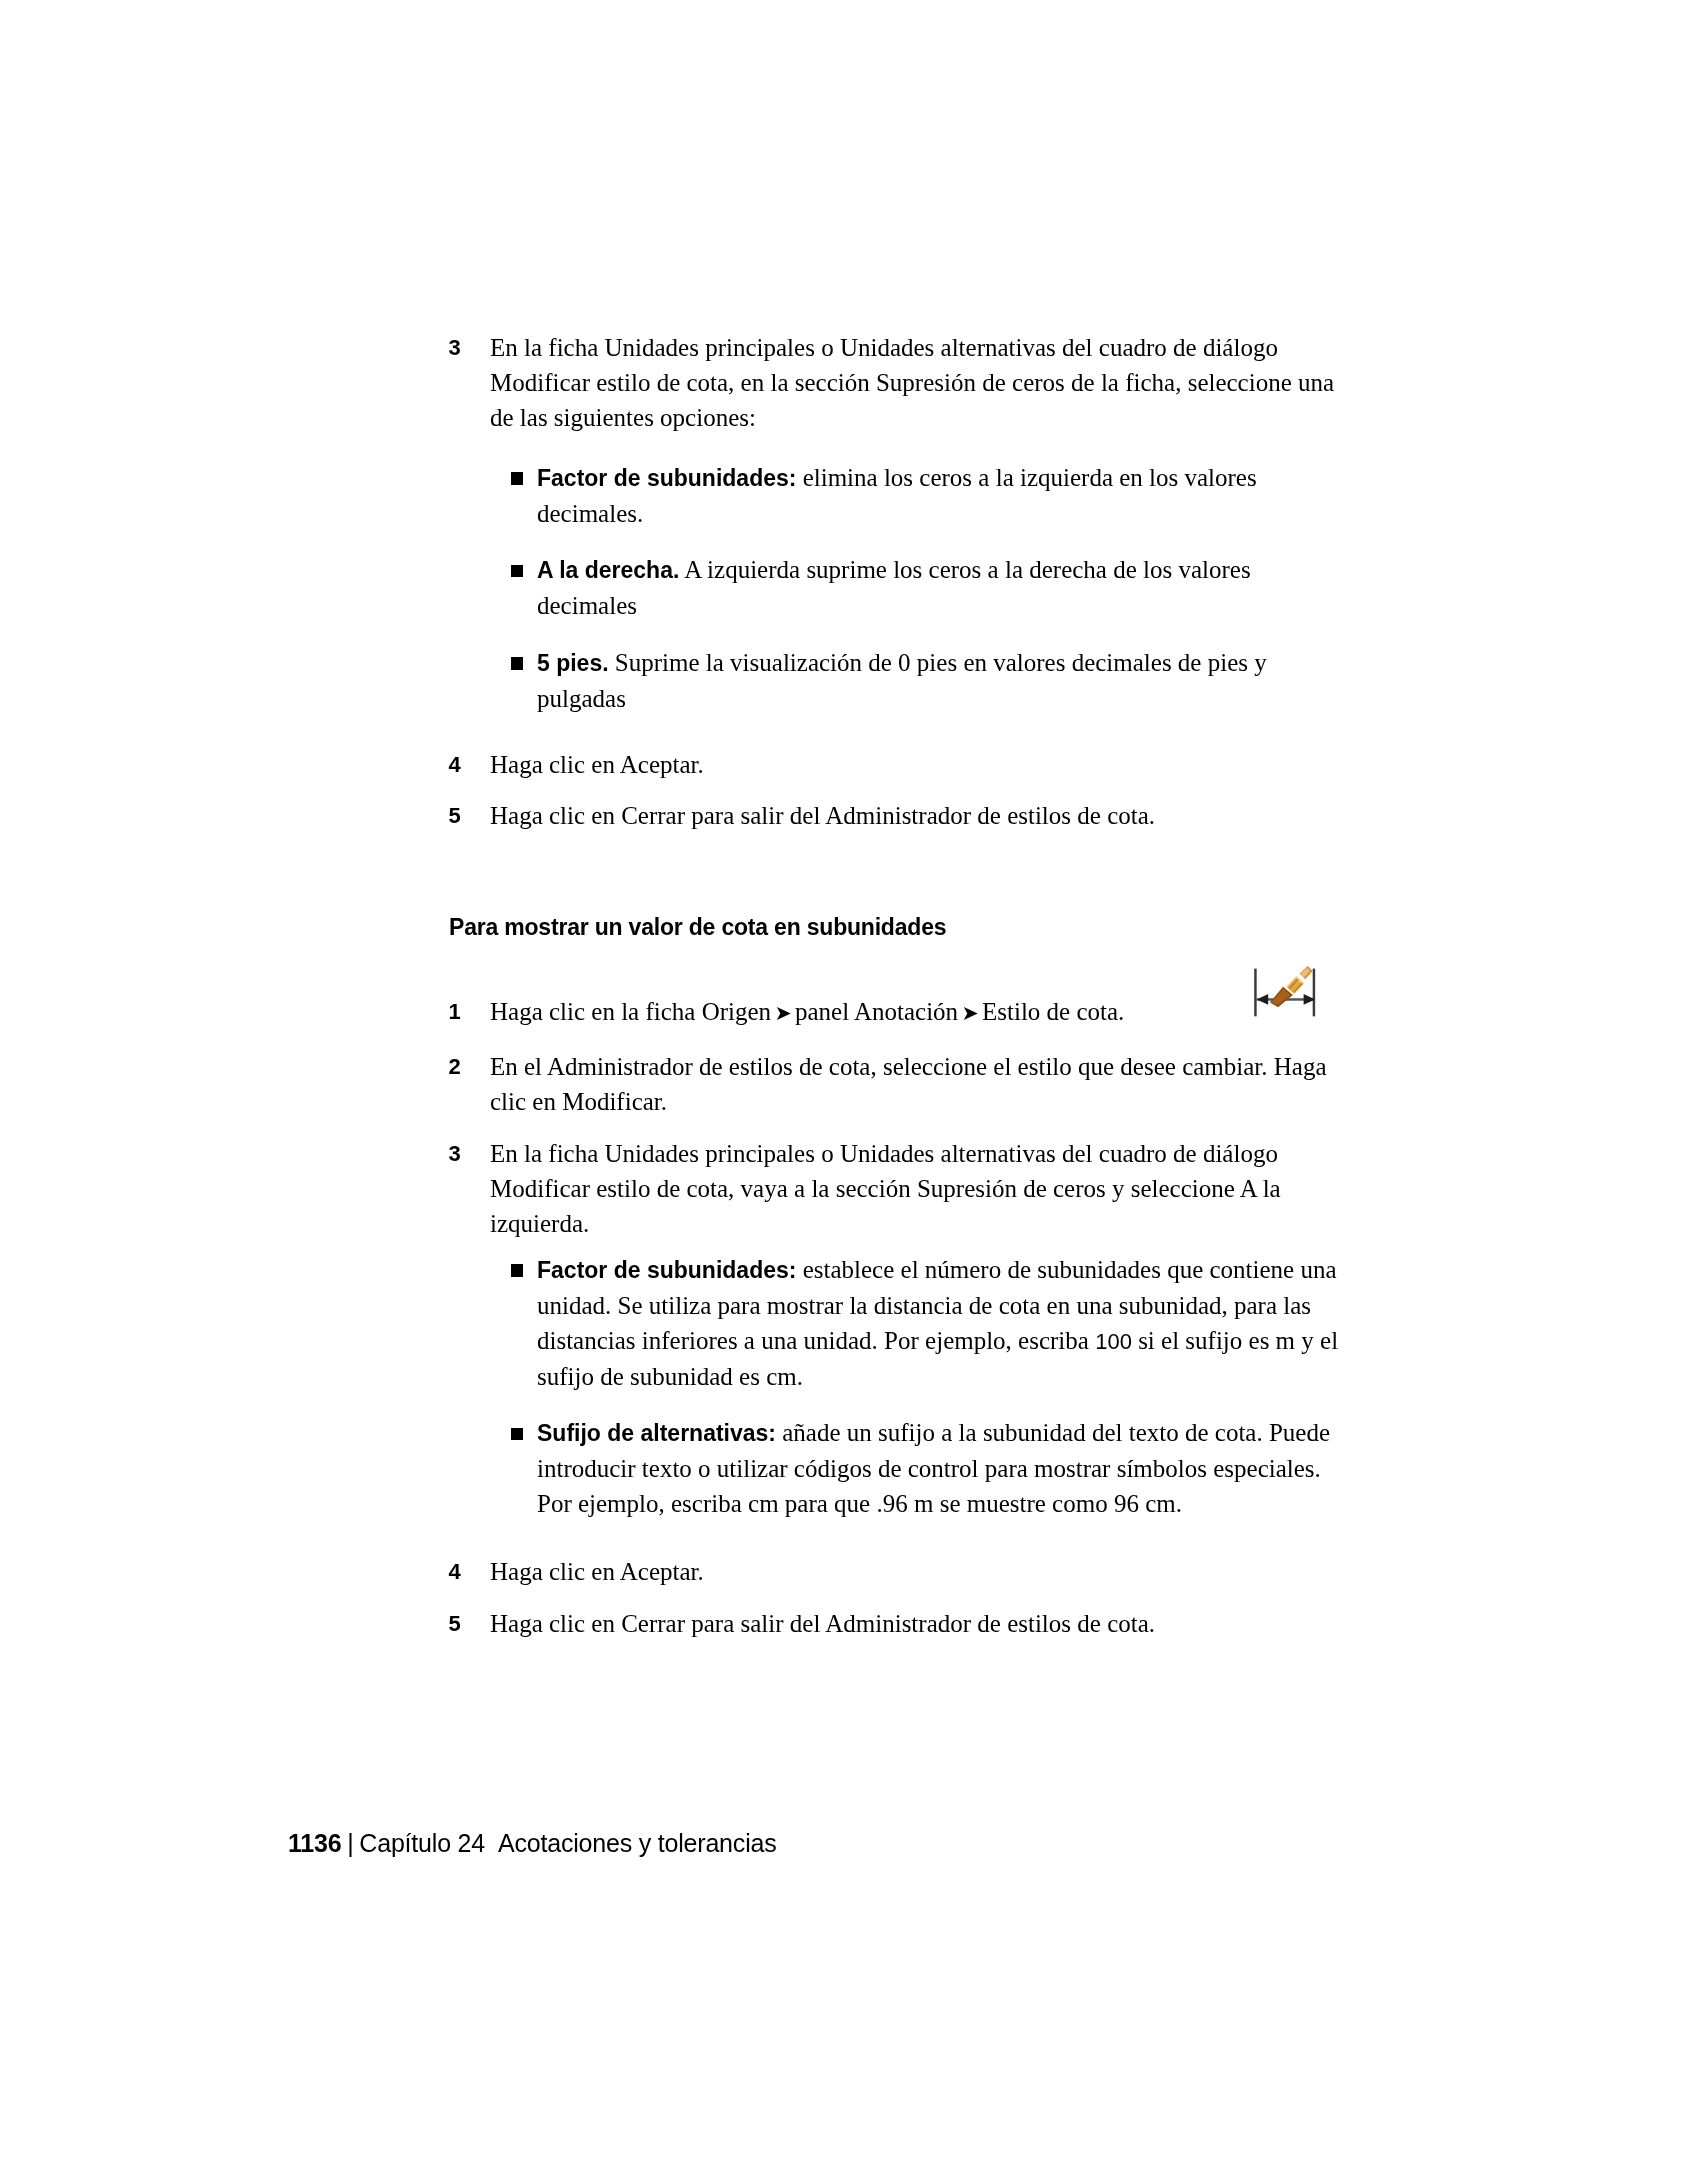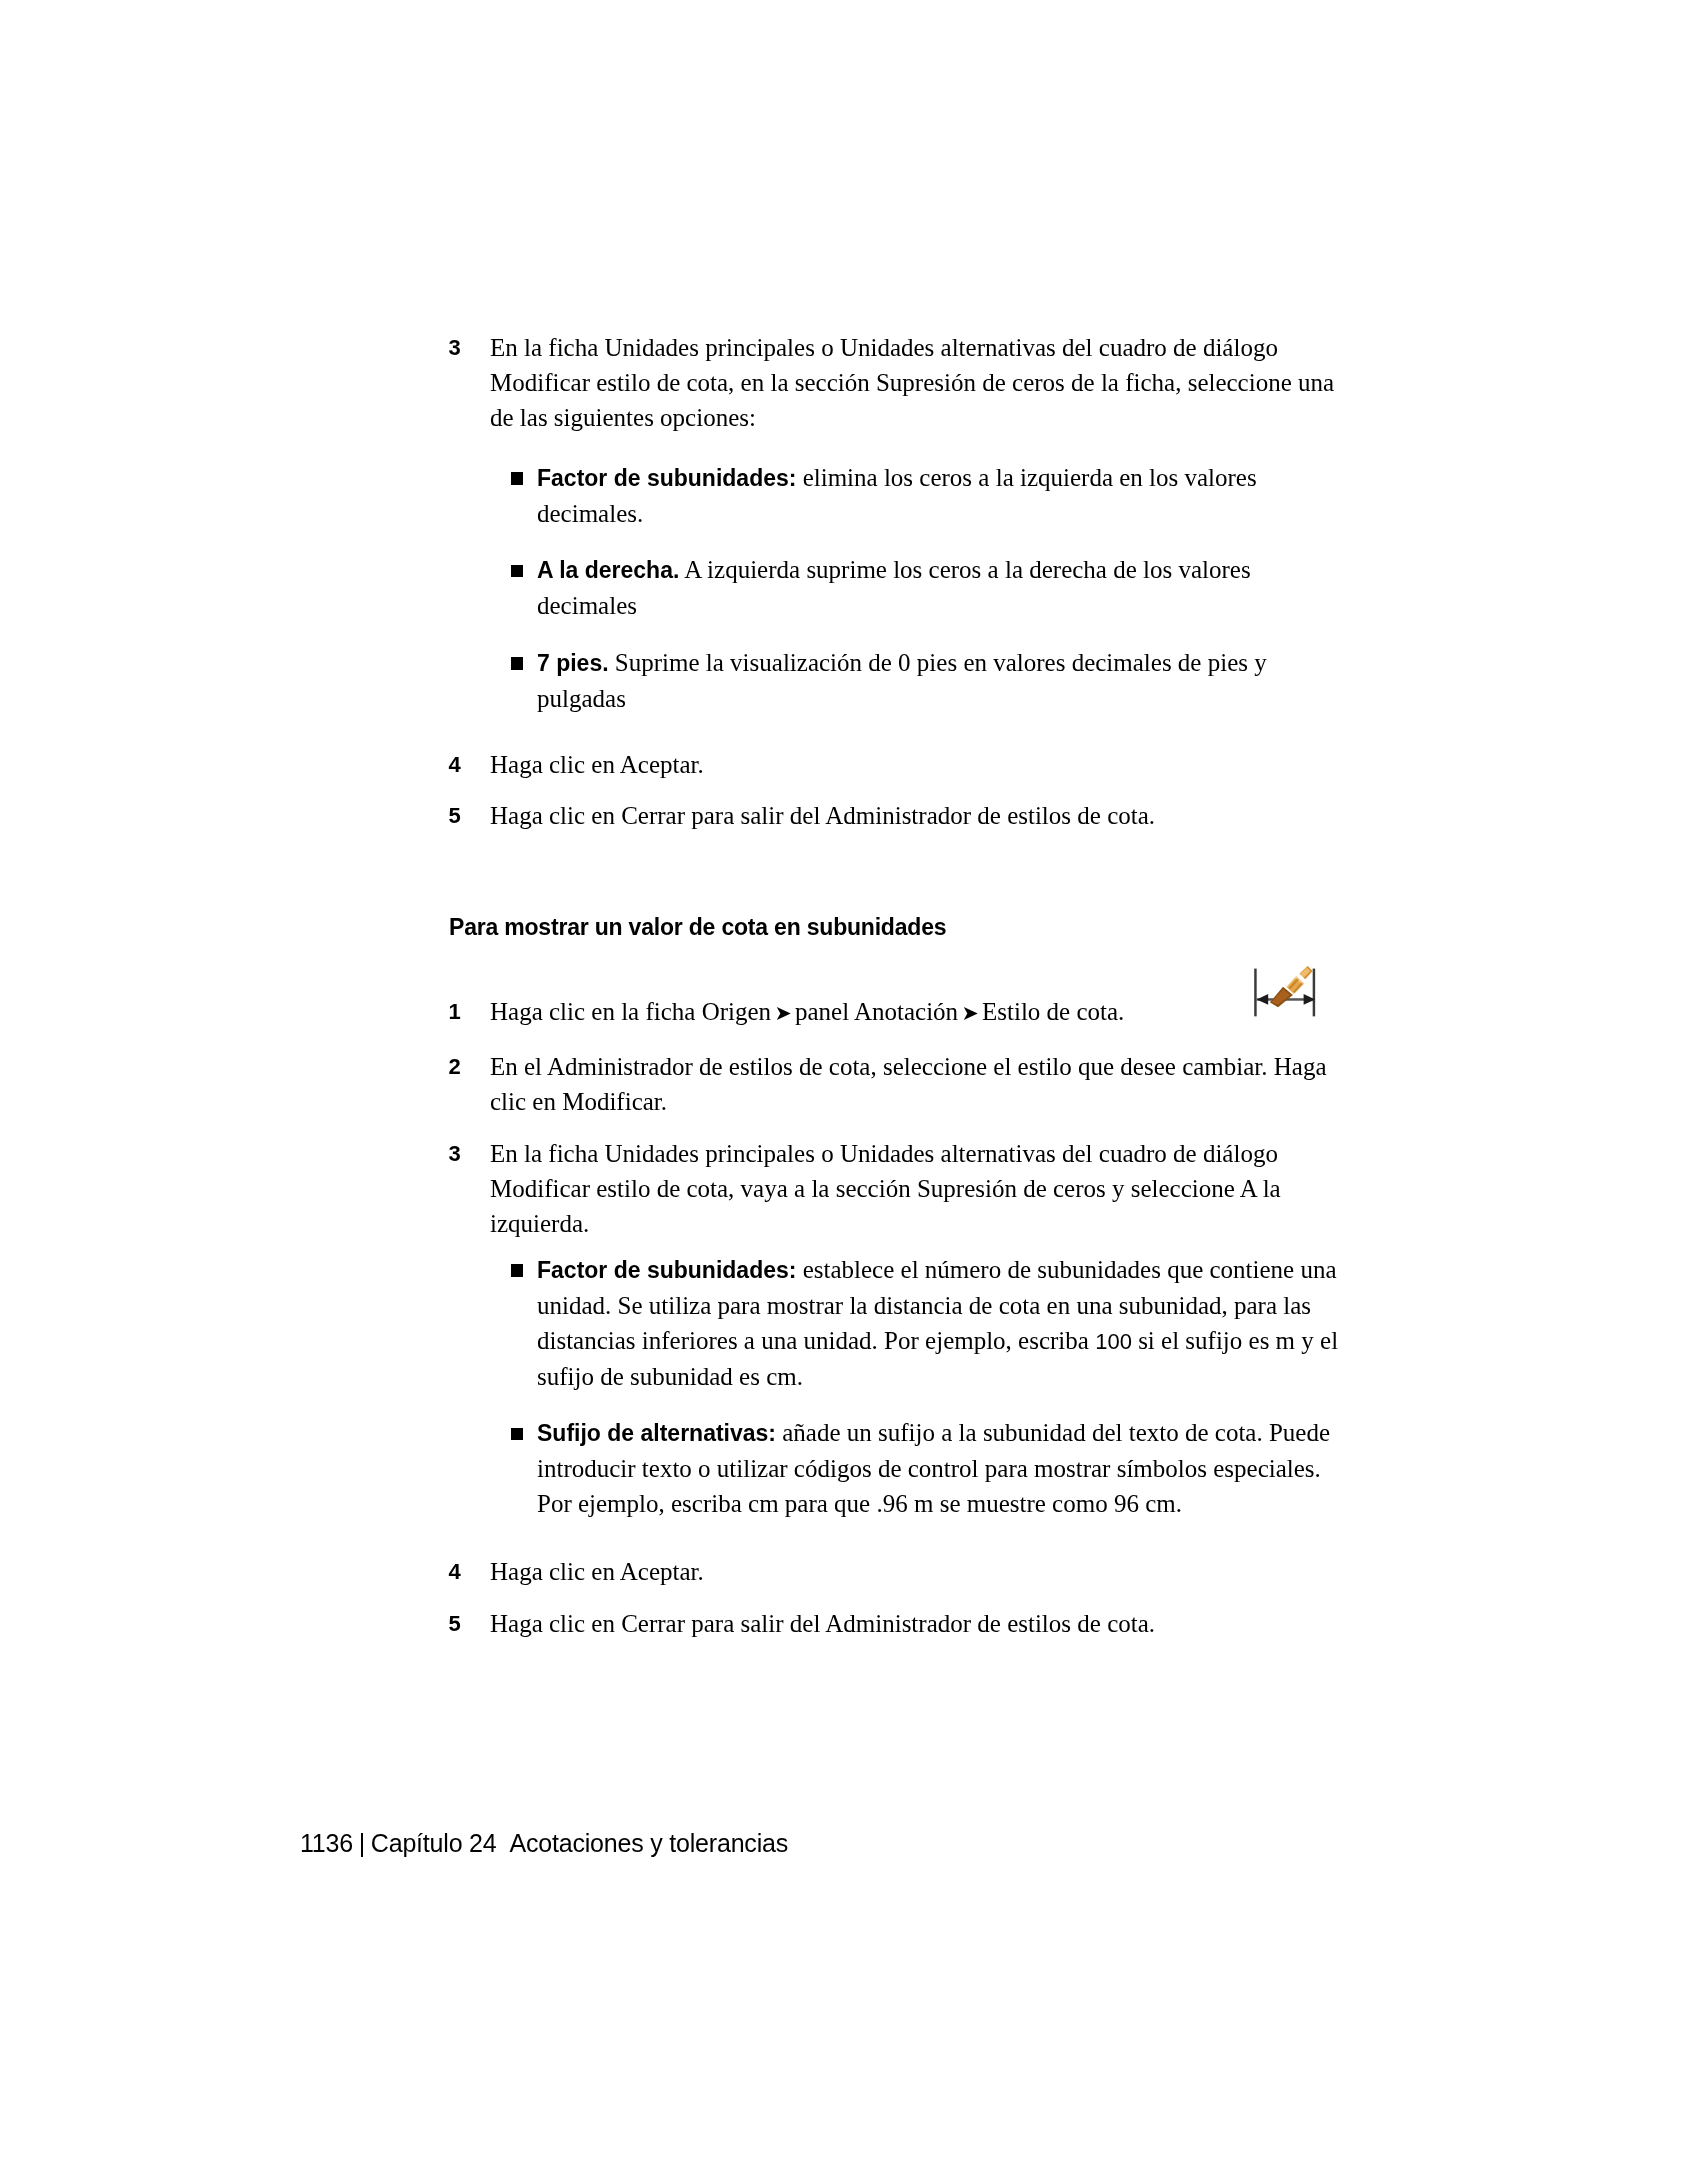--- a/index.html
+++ b/index.html
@@ -133,22 +133,21 @@
     position: absolute;
     left: 288px;
     top: 1827px;
     font-family: "Liberation Sans", "DejaVu Sans", sans-serif;
     font-size: 25px;
     line-height: 33px;
     white-space: nowrap;
     letter-spacing: -0.2px;
   }
   .footer .pg {
-    font-weight: normal;
-    margin-left: 12px;
+    font-weight: bold;
   }
   .footer .sep {
     font-weight: normal;
     padding: 0 5.8px;
   }
   .footer .chap { font-weight: normal; }
   .footer .gap { display:inline-block; width: 13px; }
 </style>
 </head>
 <body>
@@ -175,21 +174,21 @@
         <div class="bullet-mark">
             <span class="sq"></span>
           </div>
         <div class="bullet-body"><span class="bold-lead">A la derecha.</span><span> A izquierda suprime los ceros a la derecha de los valores decimales</span></div>
       </div>
 
       <div class="bullet">
         <div class="bullet-mark">
             <span class="sq"></span>
           </div>
-        <div class="bullet-body"><span class="bold-lead">7 pies.</span><span> Suprime la visualización de 0 pies en valores decimales de pies y pulgadas</span></div>
+        <div class="bullet-body"><span class="bold-lead">5 pies.</span><span> Suprime la visualización de 0 pies en valores decimales de pies y pulgadas</span></div>
       </div>
 
 
     </div>
 
     <div class="step" style="margin-top:31px;">
       <div class="step-num">4</div>
       <div class="step-body">Haga clic en Aceptar.</div>
     </div>
 

